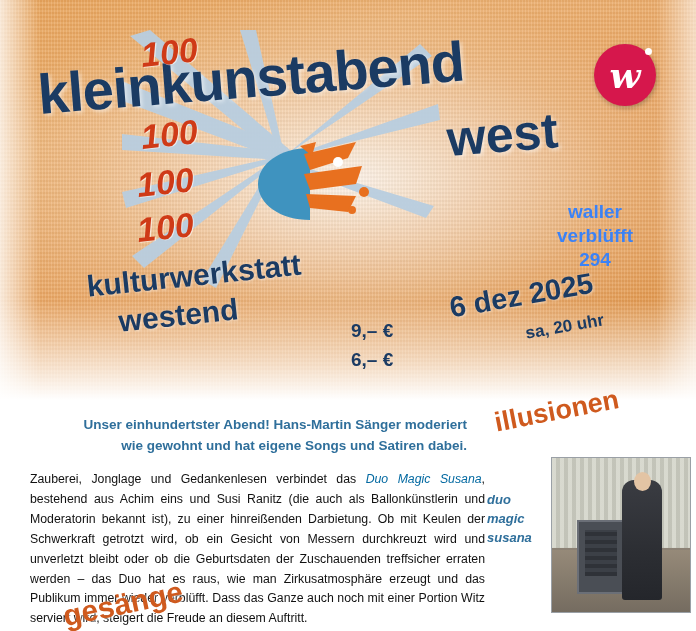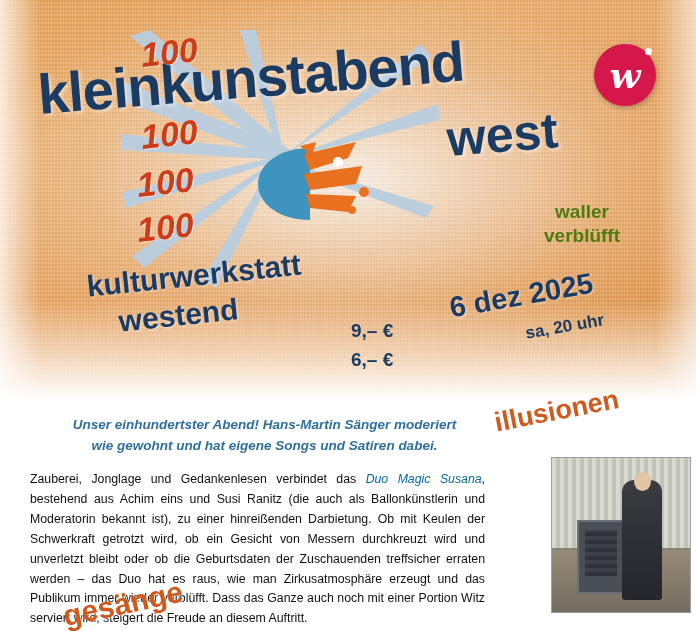--- a/index.html
+++ b/index.html
@@ -147,27 +147,27 @@
     top: 48px;
     width: 7px;
     height: 7px;
     border-radius: 50%;
     background: #ffffff;
   }
 
   
   .address {
     position: absolute;
-    left: 497px;
+    left: 510px;
     top: 200px;
     width: 170px;
     text-align: center;
     font-size: 19px;
     font-weight: bold;
-    color: #4d7c0f;
+    color: #3b82f6;
     line-height: 1.25;
   }
 
   
   .venue {
     position: absolute;
     left: 85px;
     top: 268px;
     font-size: 30px;
     font-weight: bold;
@@ -214,25 +214,24 @@
     white-space: nowrap;
   }
 
   
   .intro {
     position: absolute;
     left: 62px;
     top: 415px;
     width: 405px;
     font-size: 13.5px;
-    font-style: italic;
     font-weight: bold;
     color: #2f6f9b;
     line-height: 1.55;
-    text-align: center;
+    text-align: right;
   }
 
   
   .body-text {
     position: absolute;
     left: 30px;
     top: 470px;
     width: 455px;
     font-size: 12.3px;
     color: #111111;
@@ -394,20 +393,21 @@
   <div class="hundred h2">100</div>
   <div class="hundred h3">100</div>
   <div class="hundred h4">100</div>
 
   <div class="logo-w">w</div>
   <div class="logo-w-dot"></div>
 
   <div class="address">
     <div>waller</div>
     <div>verblüfft</div>
+    <div>294</div>
   </div>
 
   <div class="venue">
     <div>kulturwerkstatt</div>
     <div style="margin-left:28px">westend</div>
   </div>
 
   <div class="prices">
     <div>9,– €</div>
     <div>6,– €</div>
@@ -415,20 +415,25 @@
 
   <div class="date">6 dez 2025</div>
   <div class="time">sa, 20 uhr</div>
 
   <div class="intro">Unser einhundertster Abend! Hans-Martin Sänger moderiert wie gewohnt und hat eigene Songs und Satiren dabei.</div>
 
   <div class="body-text"><span>Zauberei, Jonglage und Gedankenlesen verbindet das </span><span class="em">Duo Magic Susana</span><span>, bestehend aus Achim eins und Susi Ranitz (die auch als Ballonkünstlerin und Moderatorin bekannt ist), zu einer hinreißenden Darbietung. Ob mit Keulen der Schwerkraft getrotzt wird, ob ein Gesicht von Messern durchkreuzt wird und unverletzt bleibt oder ob die Geburtsdaten der Zuschauenden treffsicher erraten werden – das Duo hat es raus, wie man Zirkusatmosphäre erzeugt und das Publikum immer wieder verblüfft. Dass das Ganze auch noch mit einer Portion Witz serviert wird, steigert die Freude an diesem Auftritt.</span></div>
 
   <div class="illusionen">illusionen</div>
 
+  <div class="duo-label">
+    <div>duo</div>
+    <div>magic</div>
+    <div>susana</div>
+  </div>
 
   <div class="photo">
     <div class="curtain"></div>
     <div class="photo-floor"></div>
     <div class="photo-box">
       <div class="photo-box-inner"></div>
     </div>
     <div class="photo-person-left"></div>
     <div class="photo-head"></div>
   </div>

